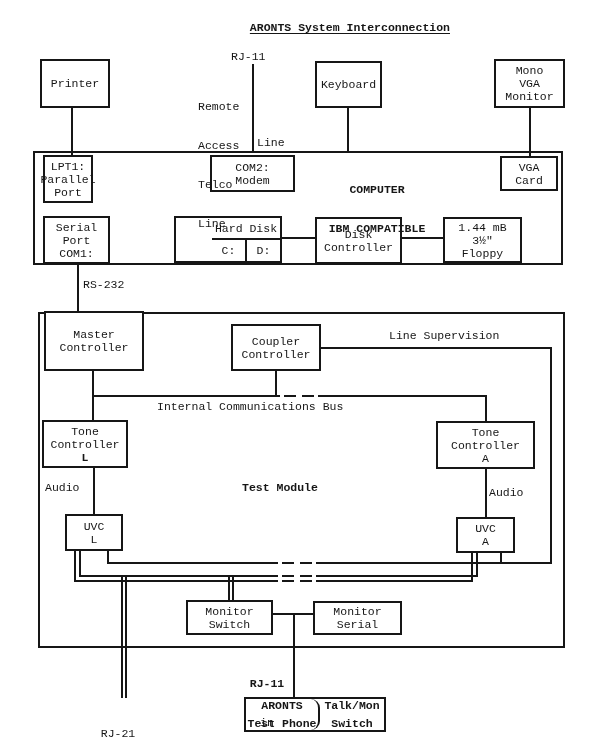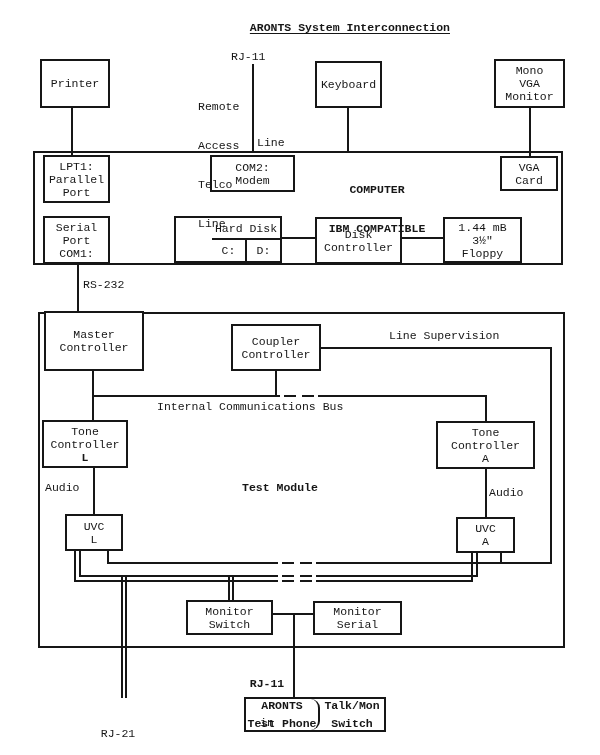--- a/index.html
+++ b/index.html
@@ -91,21 +91,21 @@
   <div class="bx" style="left:40px;top:59px;width:70px;height:49px;">
     <div>Printer</div>
   </div>
 
   <div class="bx" style="left:494px;top:59px;width:71px;height:49px;">
     <div>Mono</div>
     <div>VGA</div>
     <div>Monitor</div>
   </div>
 
-  <div class="bx" style="left:43px;top:155px;width:67px;height:48px;">
+  <div class="bx" style="left:43px;top:155px;width:50px;height:48px;">
     <div>LPT1:</div>
     <div>Parallel</div>
     <div>Port</div>
   </div>
 
   <div class="bx" style="left:210px;top:155px;width:85px;height:37px;">
     <div>COM2:</div>
     <div>Modem</div>
   </div>
 

